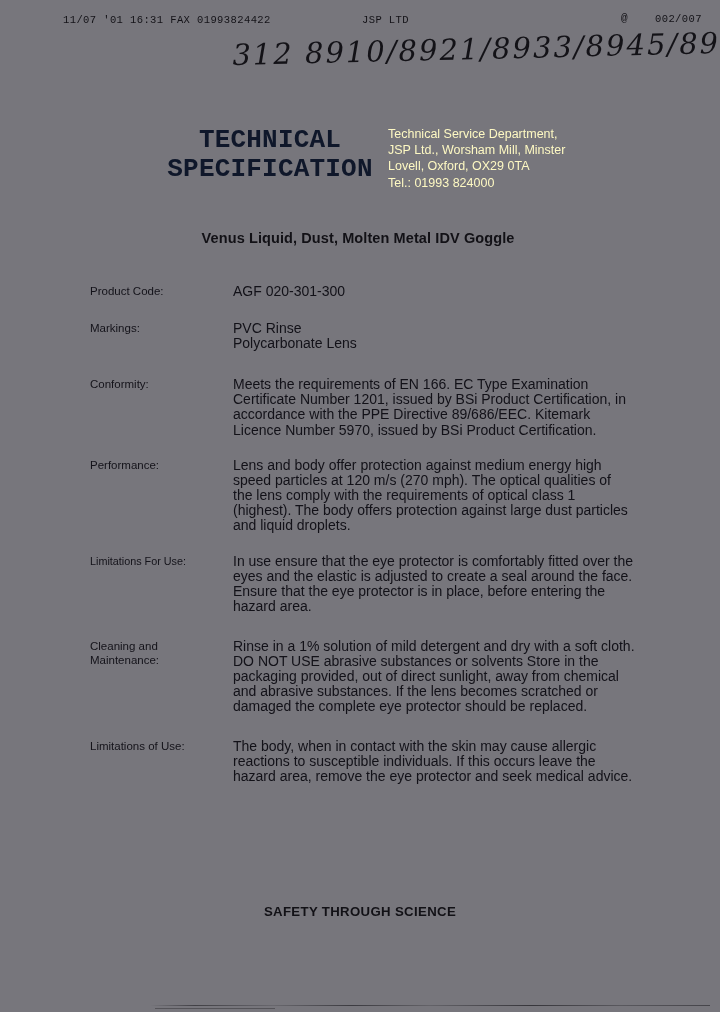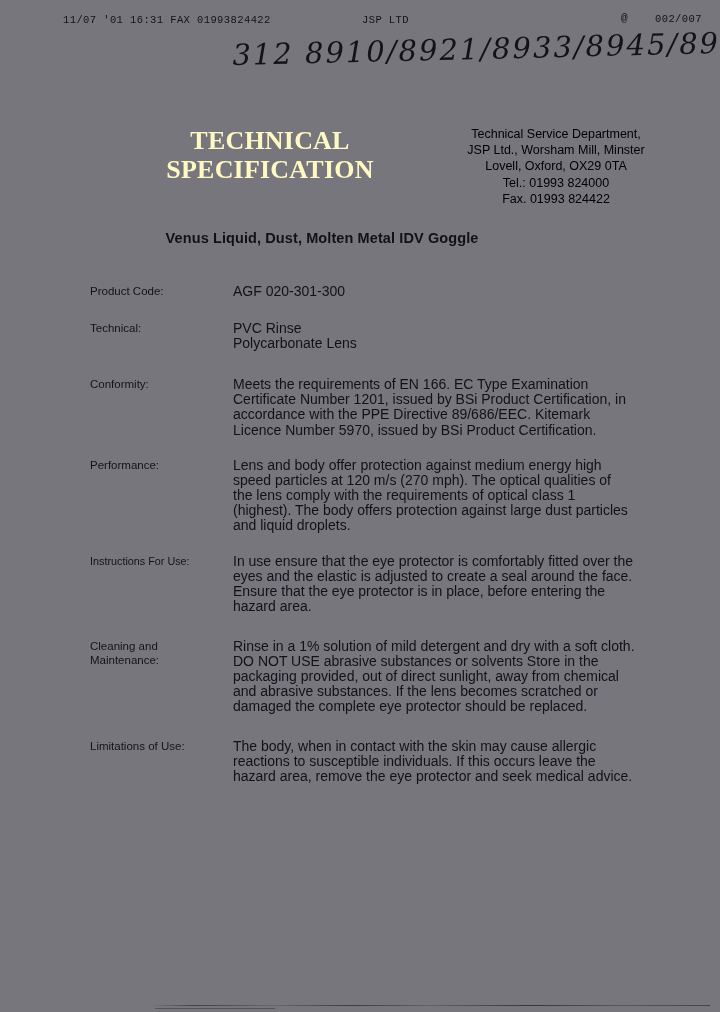--- a/index.html
+++ b/index.html
@@ -64,52 +64,53 @@
     top: 126px;
     width: 720px;
     height: 85px;
   }
   .doc-title {
     position: absolute;
     left: 120px;
     top: 0;
     width: 300px;
     text-align: center;
-    font-family: Liberation Serif, serif;
+    font-family: Liberation Mono, monospace;
     font-weight: bold;
     font-size: 26px;
     line-height: 29px;
     letter-spacing: 0.2px;
-    color: #fef9c3;
+    color: #0f172a;
   }
   .doc-title .t-line { display: block; }
 
   .address {
     position: absolute;
-    left: 432px;
+    left: 388px;
     top: 0;
     width: 248px;
-    text-align: center;
+    text-align: left;
     font-size: 12.5px;
     line-height: 16.2px;
-    color: #000000;
+    color: #fef9c3;
   }
   .address span { display: block; white-space: nowrap; }
 
   
   .product-line {
     position: absolute;
     left: 0;
     top: 230px;
     width: 644px;
     text-align: center;
     font-size: 14.5px;
     font-weight: bold;
     letter-spacing: 0.1px;
     color: #121116;
+    padding-left: 36px;
   }
 
   
   .spec-table {
     position: absolute;
     left: 90px;
     top: 284px;
     width: 570px;
   }
   .spec-row {
@@ -202,35 +203,34 @@
   <div class="masthead">
     <div class="doc-title">
       <span class="t-line">TECHNICAL</span>
       <span class="t-line">SPECIFICATION</span>
     </div>
     <div class="address">
       <span>Technical Service Department,</span>
       <span>JSP Ltd., Worsham Mill, Minster</span>
       <span>Lovell, Oxford, OX29 0TA</span>
       <span>Tel.:  01993 824000</span>
-      <span>Fax.  01993 824422</span>
     </div>
   </div>
 
   <div class="product-line">Venus Liquid, Dust, Molten Metal IDV Goggle</div>
 
   <div class="spec-table">
 
     <div class="spec-row" id="row-product-code">
       <div class="spec-label">Product Code:</div>
       <div class="spec-value">AGF 020-301-300</div>
     </div>
 
     <div class="spec-row" id="row-materials">
-      <div class="spec-label">Technical:</div>
+      <div class="spec-label">Markings:</div>
       <div class="spec-value">PVC Rinse
 Polycarbonate Lens</div>
     </div>
 
     <div class="spec-row" id="row-conformity">
       <div class="spec-label">Conformity:</div>
       <div class="spec-value">Meets the requirements of EN 166.  EC Type Examination
 Certificate Number 1201, issued by BSi Product Certification, in
 accordance with the PPE Directive 89/686/EEC.  Kitemark
 Licence  Number 5970, issued by BSi Product Certification.</div>
@@ -240,21 +240,21 @@
       <div class="spec-label">Performance:</div>
       <div class="spec-value">Lens and body offer protection against medium energy high
 speed particles at  120 m/s (270 mph).  The optical qualities of
 the lens comply with the requirements of optical class 1
 (highest). The body offers protection against large dust particles
 and liquid droplets.</div>
     </div>
 
 
     <div class="spec-row" id="row-instructions">
-      <div class="spec-label small">Instructions For Use:</div>
+      <div class="spec-label small">Limitations For Use:</div>
       <div class="spec-value">In use ensure that the eye protector is comfortably fitted over the
 eyes and the elastic is adjusted to create a seal around the face.
 Ensure that the eye protector is in place, before entering the
 hazard area.</div>
     </div>
 
     <div class="spec-row" id="row-cleaning">
       <div class="spec-label">Cleaning and
 Maintenance:</div>
       <div class="spec-value">Rinse in a 1% solution of mild detergent and dry with a soft cloth.
@@ -266,17 +266,18 @@
 
     <div class="spec-row" id="row-limitations">
       <div class="spec-label">Limitations of Use:</div>
       <div class="spec-value">The body, when in contact with the skin may cause allergic
 reactions to susceptible individuals.  If this occurs leave the
 hazard area, remove the eye protector and seek medical advice.</div>
     </div>
 
   </div>
 
+  <div class="footer-tagline">SAFETY THROUGH SCIENCE</div>
 
   <div class="scan-line-bottom"></div>
   <div class="scan-line-bottom2"></div>
 
 </div>
 
 </body></html>

